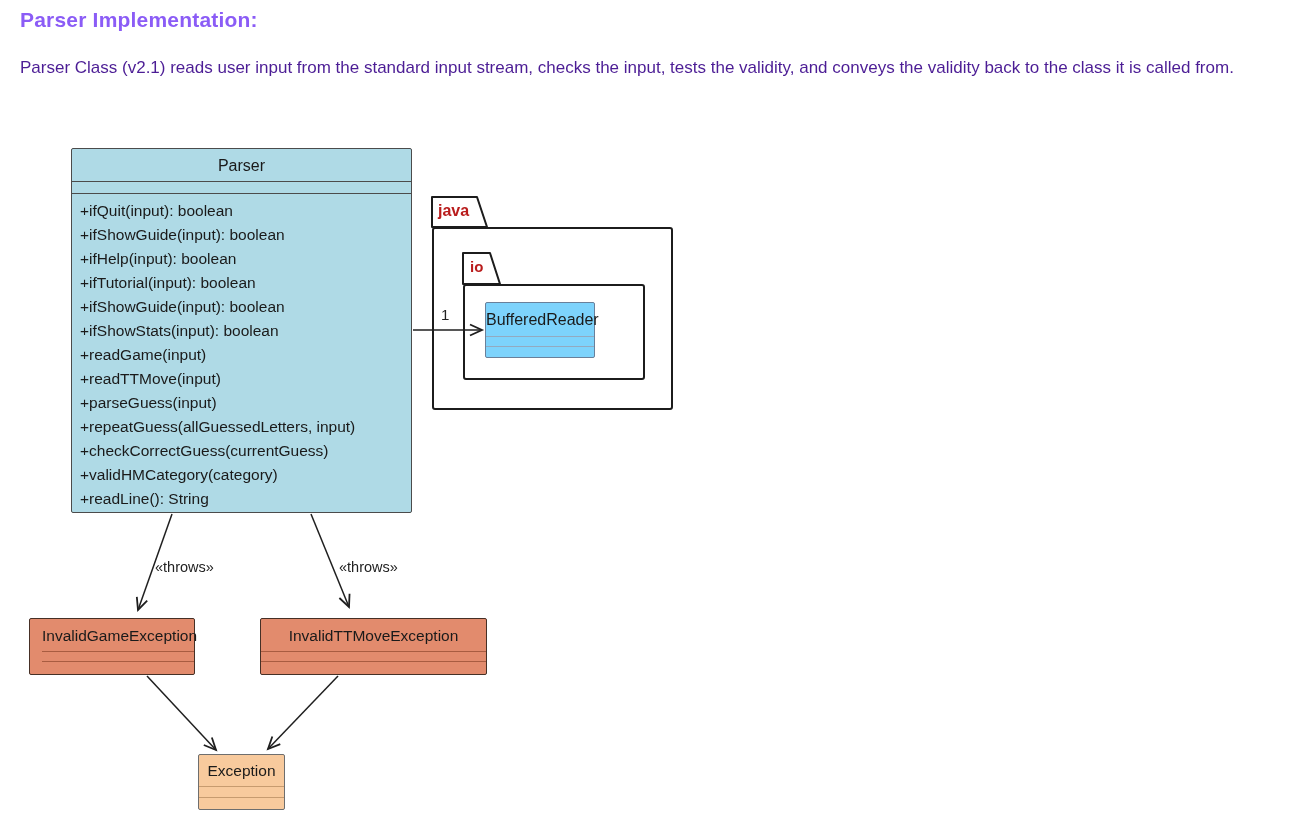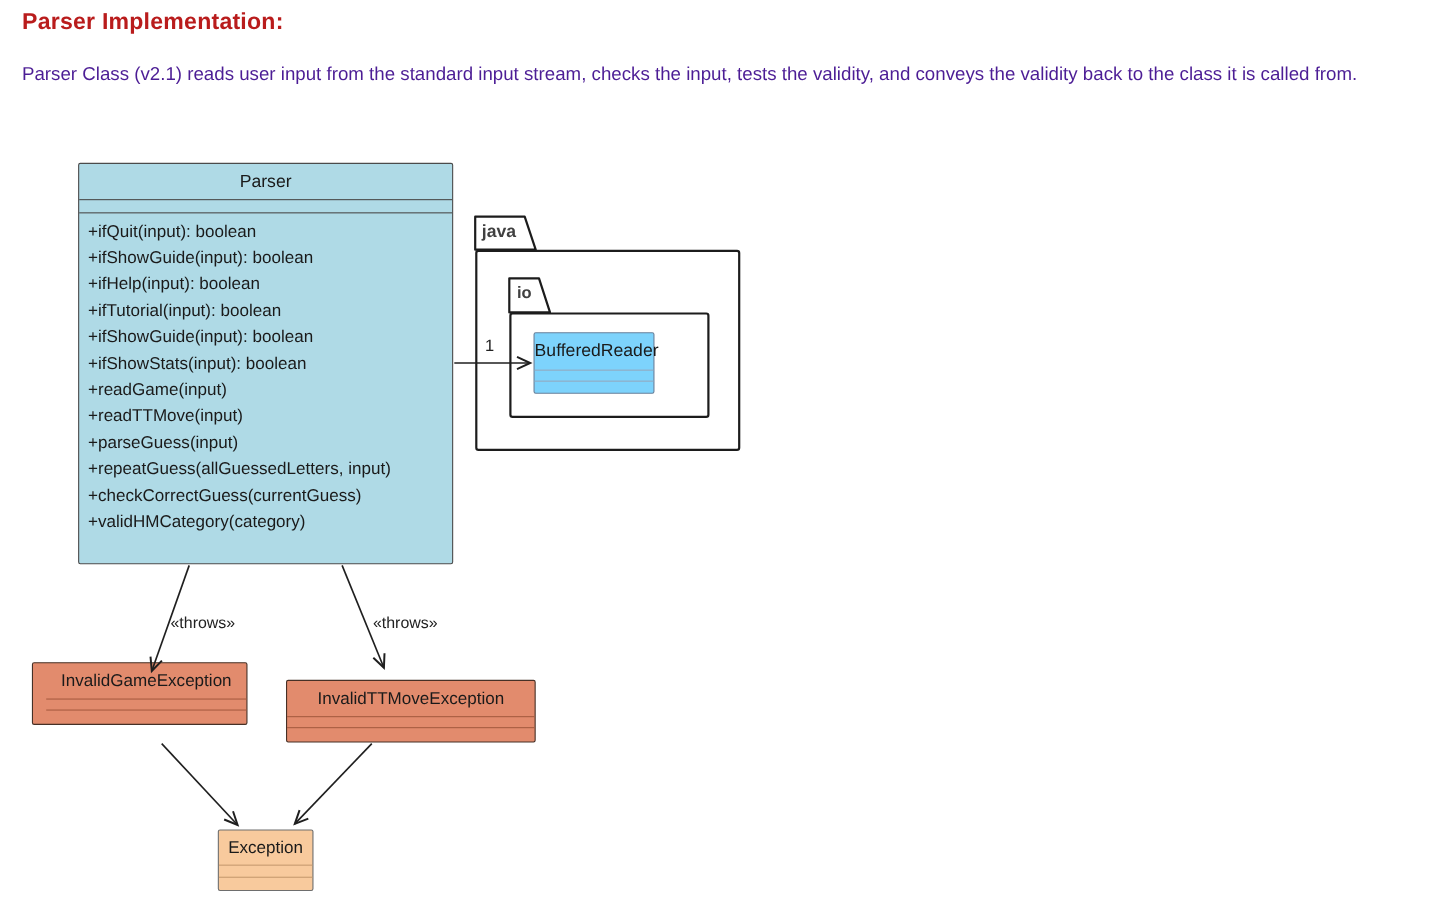--- a/index.html
+++ b/index.html
@@ -1,20 +1,20 @@
 <!DOCTYPE html>
 <html><head>
 <meta charset="utf-8">
 <style>
   * { box-sizing: border-box; margin: 0; padding: 0; }
   html, body { width: 1314px; height: 831px; background: #ffffff; overflow: hidden;
                font-family: "Liberation Sans", sans-serif; }
 
   .page-title { position: absolute; left: 20px; top: 8px; font-size: 21px;
-                font-weight: bold; color: #b91c1c; letter-spacing: 0.2px; }
+                font-weight: bold; color: #8b5cf6; letter-spacing: 0.2px; }
   .page-desc  { position: absolute; left: 20px; top: 52px; width: 1262px;
                 font-size: 17px; line-height: 31px; color: #4c1d95; }
 
   .diagram { position: absolute; inset: 0; }
 
   
   .pkg-body { position: absolute; background: #ffffff; border: 2px solid #1c1c1c;
               border-radius: 3px; }
   .pkg-java { left: 432px; top: 227px; width: 241px; height: 183px; }
   .pkg-io   { left: 463px; top: 284px; width: 182px; height: 96px; }
@@ -33,34 +33,34 @@
   .cls-reader { left: 485px; top: 302px; width: 110px; height: 56px; background: #7dd3fc;
                 border-color: #69809a; }
   .cls-reader .cls-title { height: 34px; line-height: 34px; border-bottom: 1px solid #93aac0;
                            font-size: 16px; }
   .cls-reader .row1 { height: 10px; border-bottom: 1px solid #93aac0; }
 
   .cls-exc { background: #e28b6d; border-color: #463026; }
   .cls-exc .cls-title { height: 33px; line-height: 33px; border-bottom: 1px solid #a85c41;
                         font-size: 15.5px; }
   .cls-exc .row1 { height: 10px; border-bottom: 1px solid #a85c41; }
-  .cls-ige { left: 29px;  top: 602px; width: 196px; height: 57px; padding-left: 12px; }
+  .cls-ige { left: 29px;  top: 618px; width: 166px; height: 57px; padding-left: 12px; }
   .cls-ite { left: 260px; top: 618px; width: 227px; height: 57px; }
 
   .cls-base { left: 198px; top: 754px; width: 87px; height: 56px; background: #f8ca9d;
               border-color: #6e6e6e; }
   .cls-base .cls-title { height: 32px; line-height: 32px; border-bottom: 1px solid #c79b6f;
                          font-size: 15.5px; }
   .cls-base .row1 { height: 11px; border-bottom: 1px solid #c79b6f; }
 
   
   svg.overlay { position: absolute; inset: 0; z-index: 5; pointer-events: none; }
 
   
-  .lbl { position: absolute; z-index: 10; color: #404040; }
+  .lbl { position: absolute; z-index: 10; color: #b91c1c; }
   .lbl-java { left: 438px; top: 202px; font-size: 16px; font-weight: bold; }
   .lbl-io   { left: 470px; top: 258px; font-size: 15px; font-weight: bold; }
   .lbl-mult { left: 441px; top: 306px; font-size: 15px; color: #222222; }
   .lbl-throws { font-size: 14.5px; color: #222222; }
   .lbl-throws-left  { left: 155px; top: 559px; }
   .lbl-throws-right { left: 339px; top: 559px; }
 </style>
 </head>
 <body>
 
@@ -81,20 +81,21 @@
         <div class="method-line">+ifHelp(input): boolean</div>
         <div class="method-line">+ifTutorial(input): boolean</div>
         <div class="method-line">+ifShowGuide(input): boolean</div>
         <div class="method-line">+ifShowStats(input): boolean</div>
         <div class="method-line">+readGame(input)</div>
         <div class="method-line">+readTTMove(input)</div>
         <div class="method-line">+parseGuess(input)</div>
         <div class="method-line">+repeatGuess(allGuessedLetters, input)</div>
         <div class="method-line">+checkCorrectGuess(currentGuess)</div>
         <div class="method-line">+validHMCategory(category)</div>
+        <div class="method-line">+readLine(): String</div>
       </div>
   </div>
 
   <div class="cls cls-reader">
     <div class="cls-title">BufferedReader</div>
     <div class="row1"></div>
     <div class="row2"></div>
   </div>
 
   <div class="cls cls-exc cls-ige">

